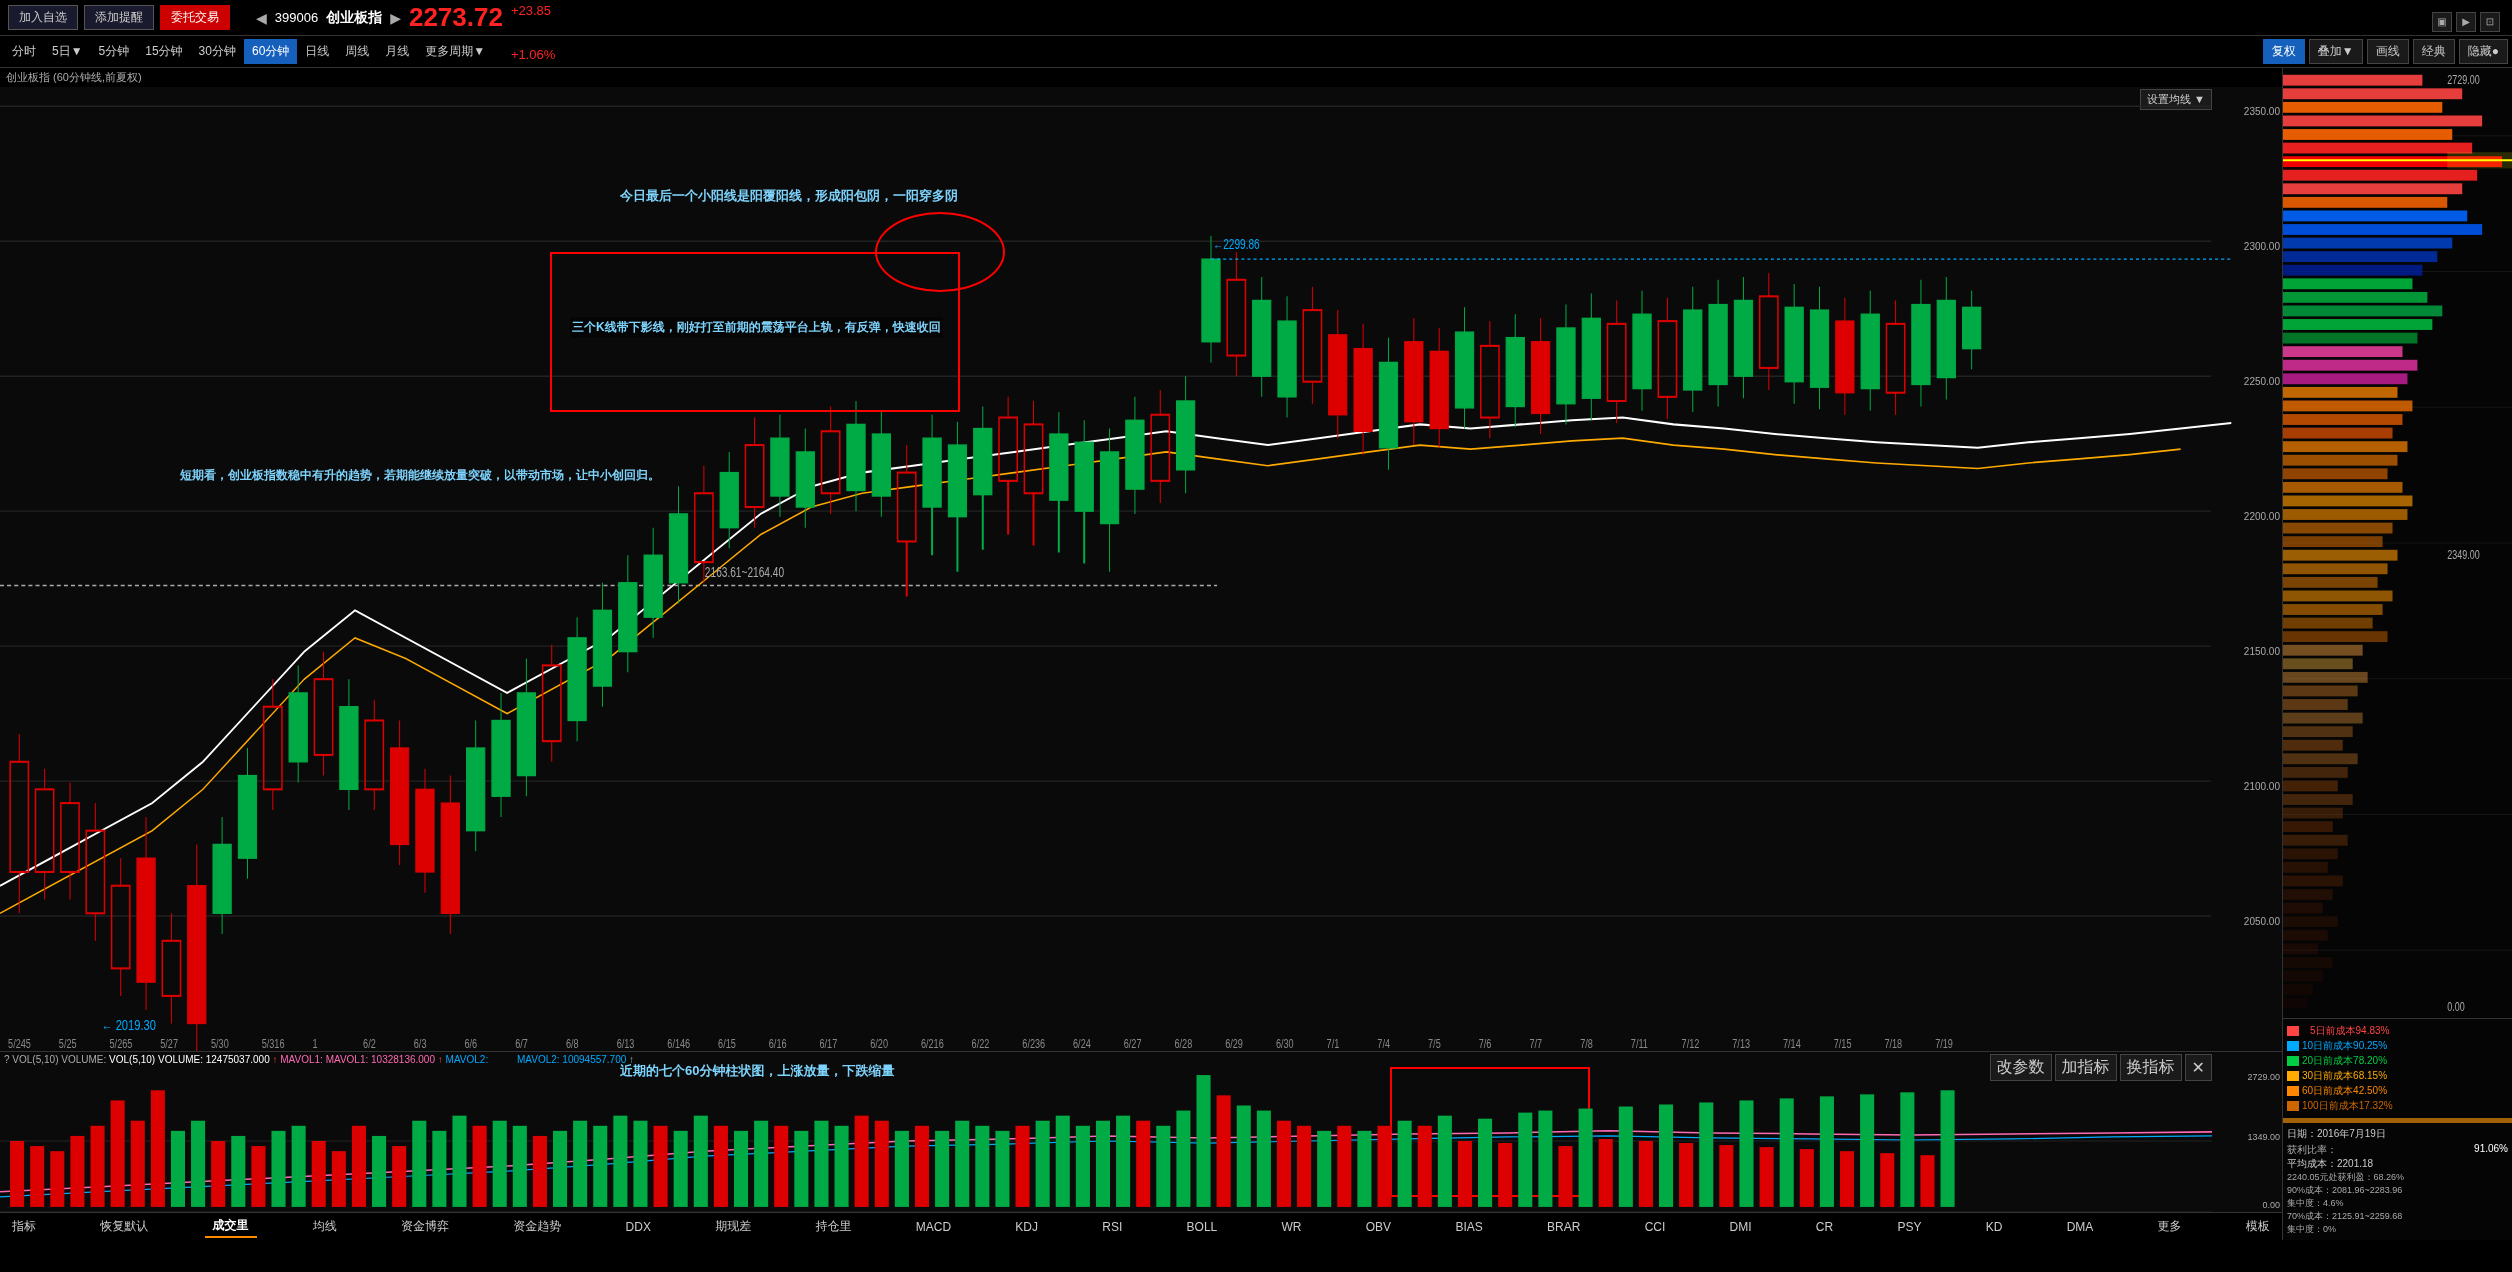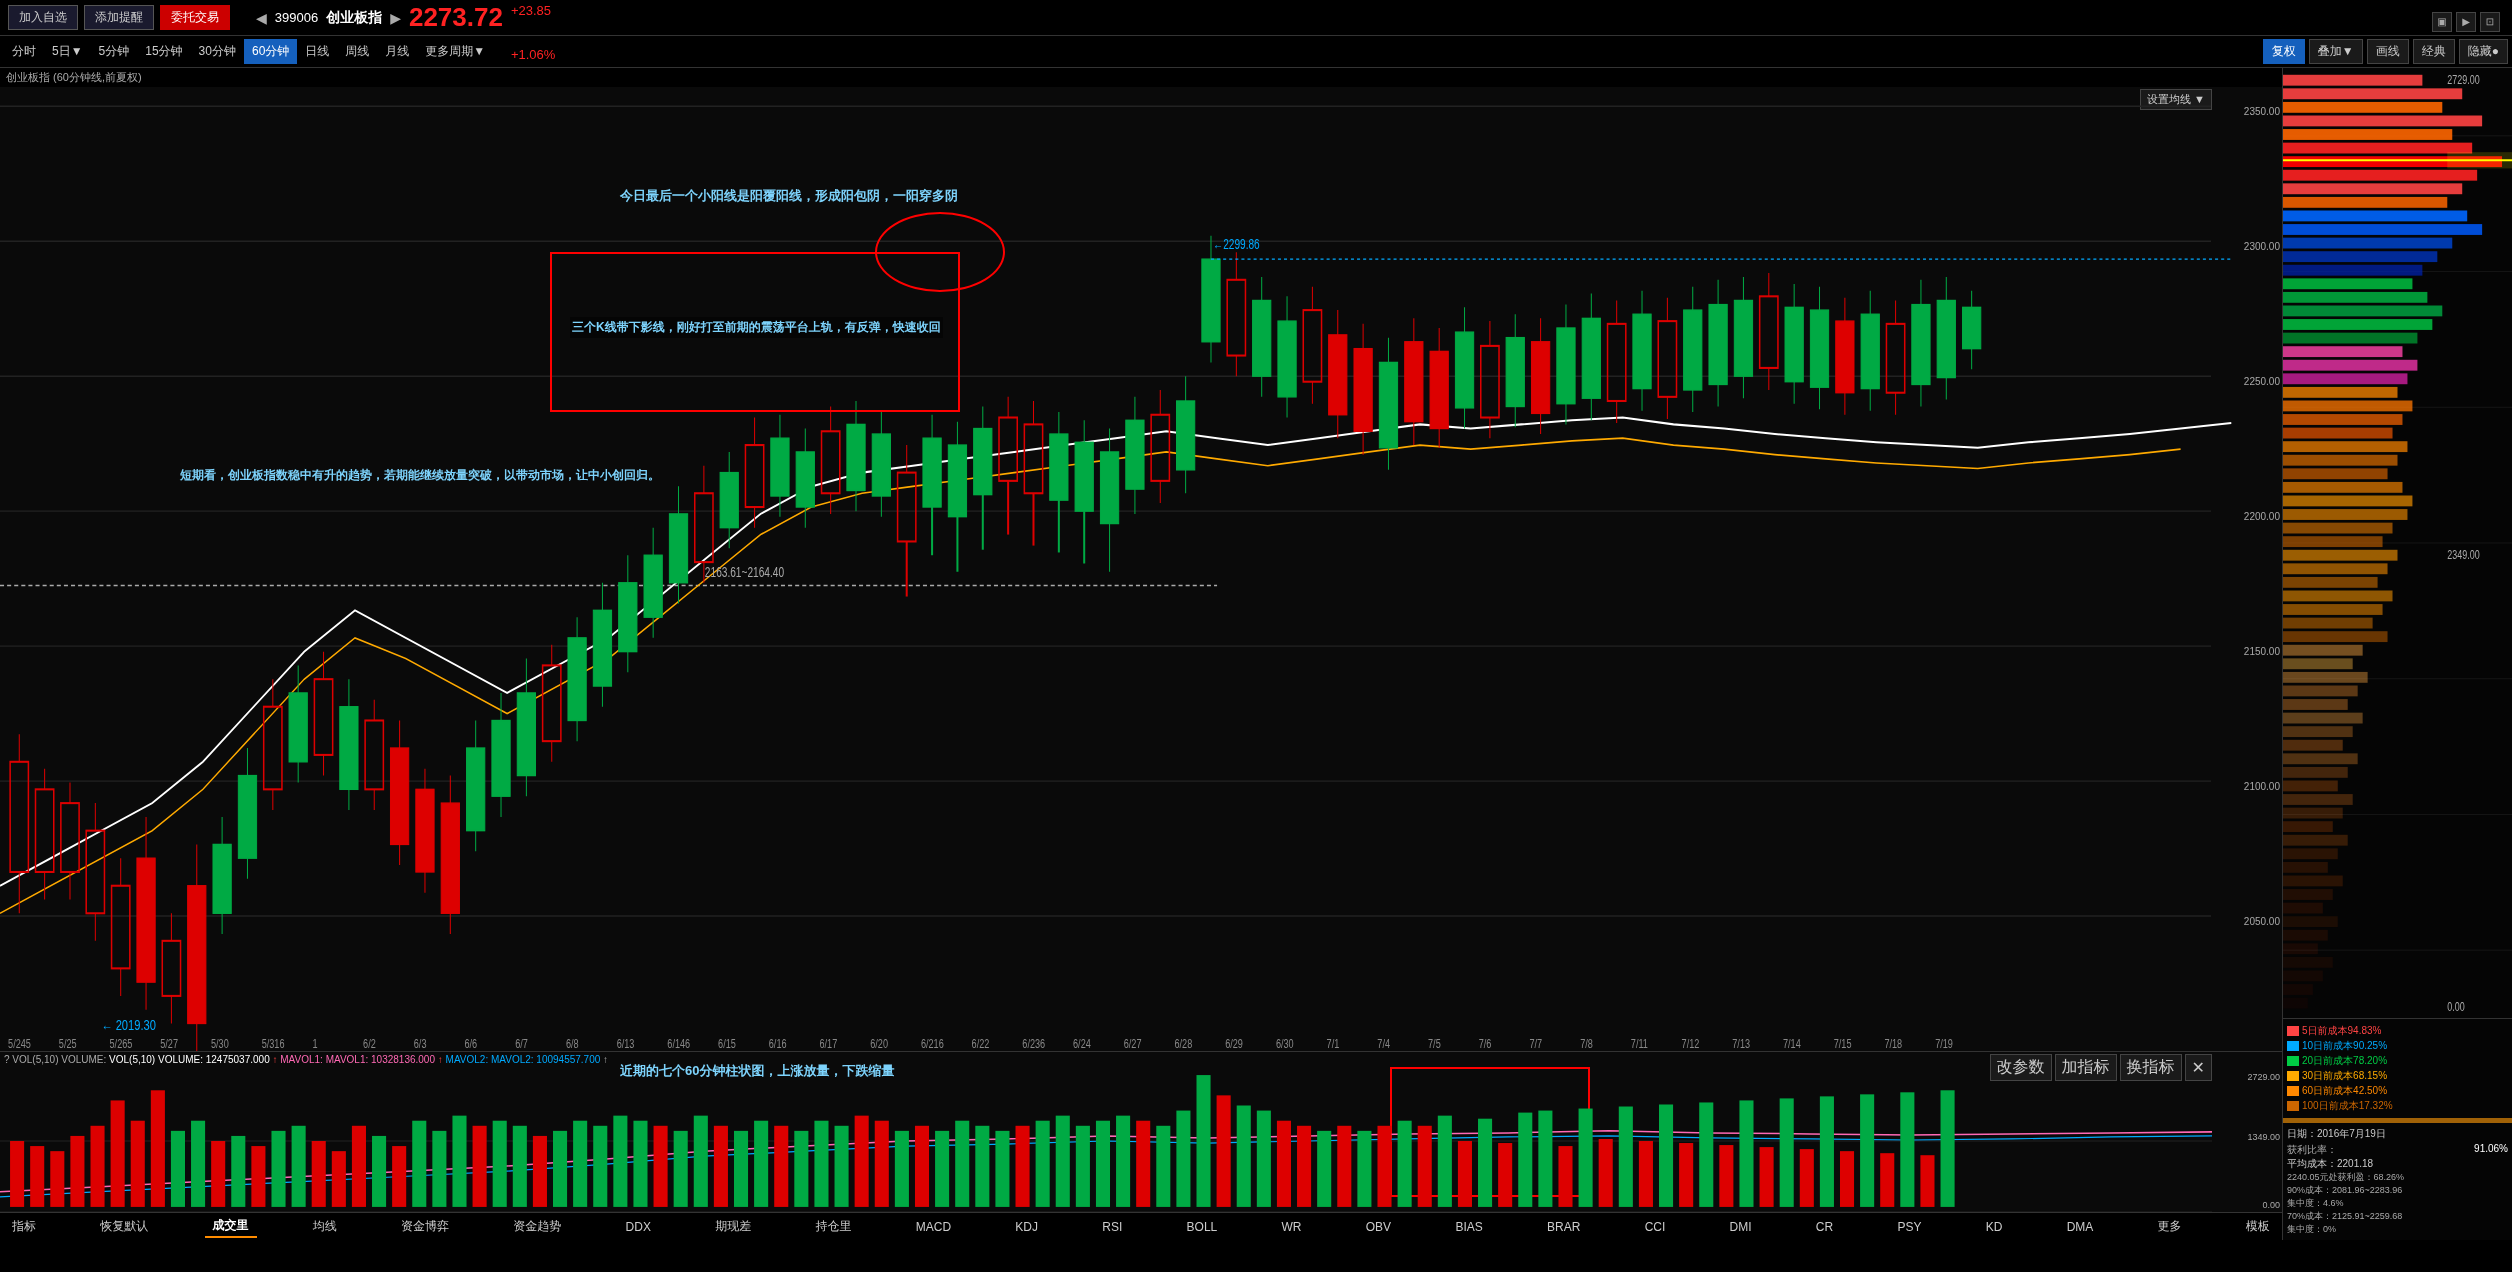--- a/index.html
+++ b/index.html
@@ -733,21 +733,21 @@
     <div class="volume-chart">
 
       <div class="vol-indicator">
         <span>? VOL(5,10)  VOLUME: </span>
         <span style="color:#fff;">VOL(5,10)  VOLUME: 12475037.000</span>
         <span style="color:#ff4444;"> ↑ </span>
         <span class="pink">MAVOL1: </span>
         <span class="pink">MAVOL1: 10328136.000</span>
         <span style="color:#ff4444;"> ↑ </span>
         <span style="color:#00aaff;">MAVOL2: </span>
-        <span style="color:#00aaff;">MAVOL2: 10094557.700</span>
+        <span style="color:#00aaff;margin-left:26px;">MAVOL2: 10094557.700</span>
         <span style="color:#aaa;"> ↑</span>
       </div>
 
       <div class="vol-buttons">
         <button class="vol-btn">改参数</button>
         <button class="vol-btn">加指标</button>
         <button class="vol-btn">换指标</button>
         <button class="vol-btn">✕</button>
       </div>
 
@@ -992,21 +992,21 @@
         <line x1="0" y1="68" x2="230" y2="68" stroke="#ffff00" stroke-width="1.5"></line>
         <rect x="165" y="62" width="65" height="12" fill="#ffff00" opacity="0.15"></rect>
 
         <text x="165" y="12" fill="#aaa" font-size="9">2729.00</text>
         <text x="165" y="362" fill="#aaa" font-size="9">2349.00</text>
         <text x="165" y="695" fill="#aaa" font-size="9">0.00</text>
       </svg>
     </div>
 
     <div style="padding:4px 4px;font-size:10px;background:#050505;border-top:1px solid #333;">
-      <div style="display:flex;align-items:center;gap:3px;margin:1px 0;">
+      <div style="display:flex;align-items:center;gap:11px;margin:1px 0;">
         <div style="width:12px;height:10px;background:#ff4444;"></div>
         <span style="color:#ff4444;">5日前成本94.83%</span>
       </div>
       <div style="display:flex;align-items:center;gap:3px;margin:1px 0;">
         <div style="width:12px;height:10px;background:#00aaff;"></div>
         <span style="color:#00aaff;">10日前成本90.25%</span>
       </div>
       <div style="display:flex;align-items:center;gap:3px;margin:1px 0;">
         <div style="width:12px;height:10px;background:#00cc44;"></div>
         <span style="color:#00cc44;">20日前成本78.20%</span>

